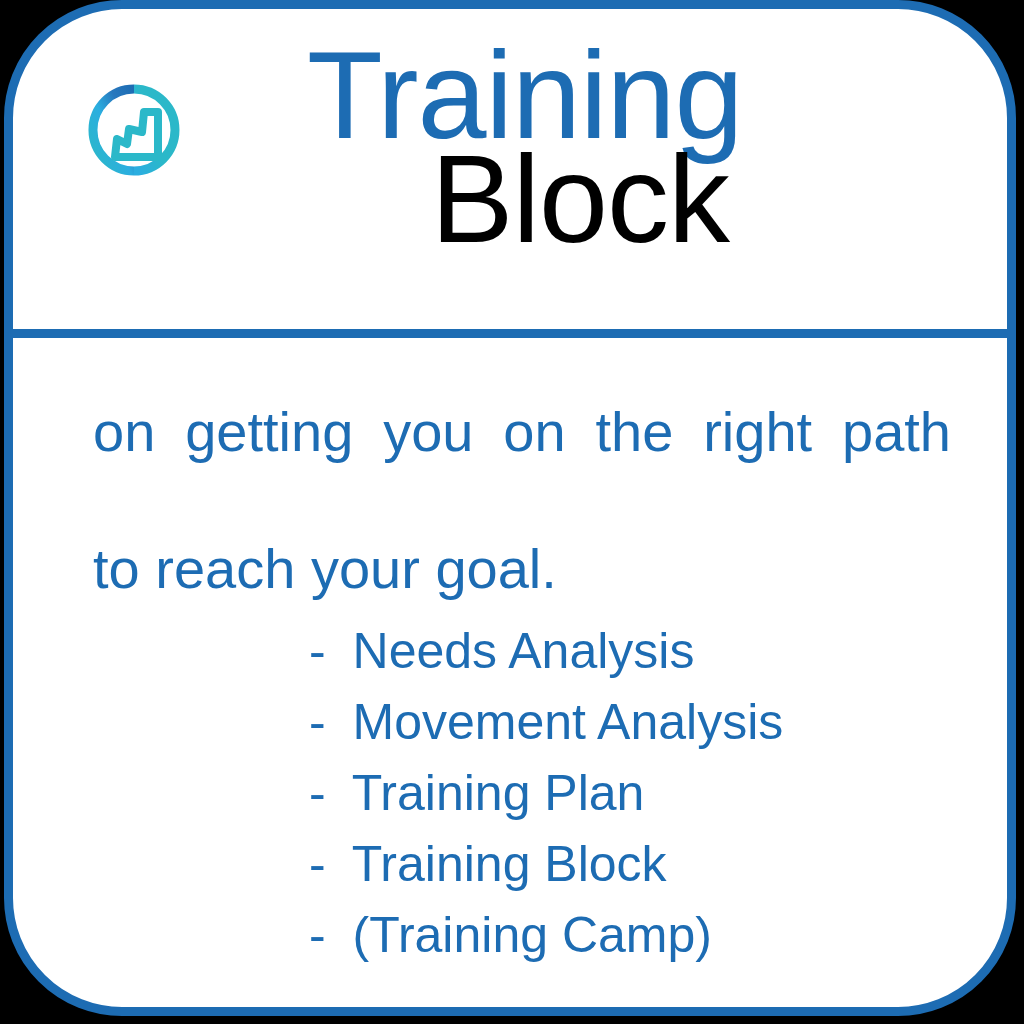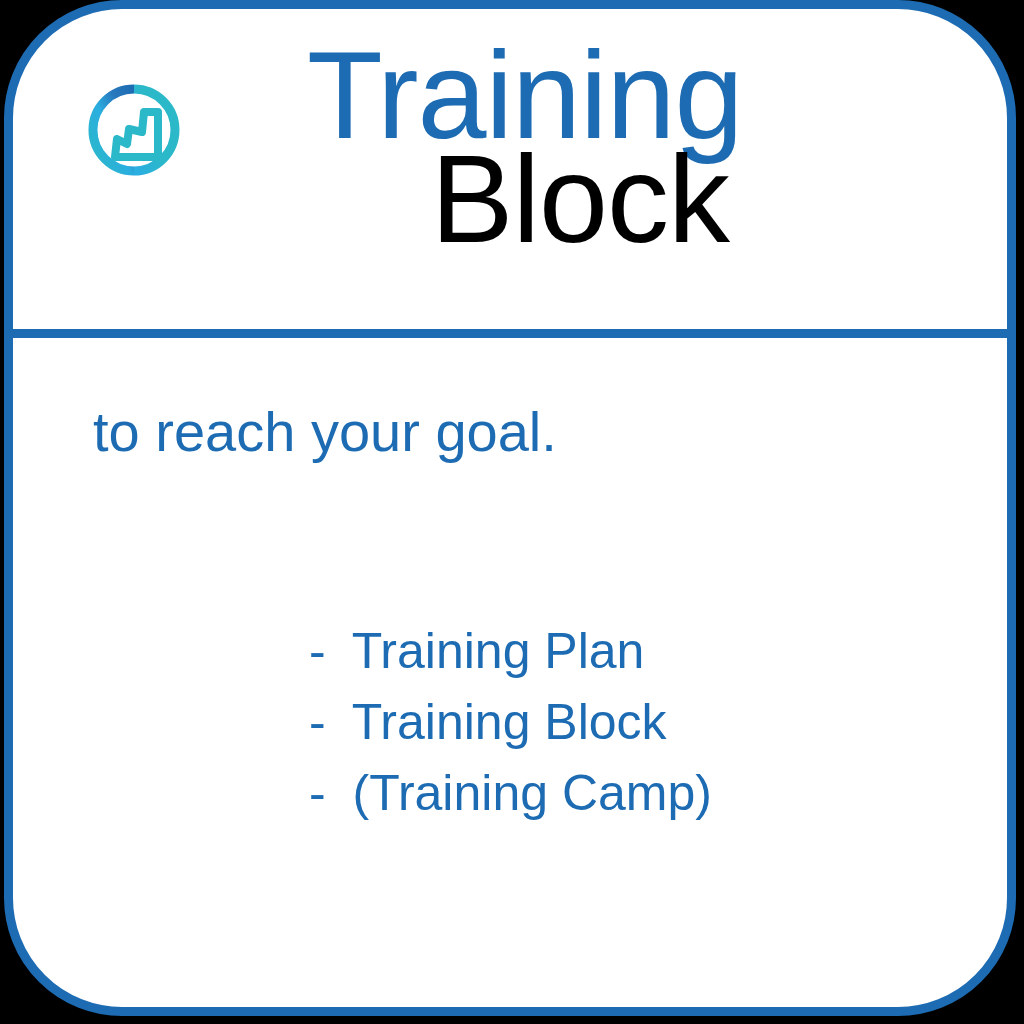--- a/index.html
+++ b/index.html
@@ -159,26 +159,35 @@
     <div id="title-wrap">
       <span class="title-line" id="title-main">Training</span>
       <span class="title-line" id="title-sub">Block</span>
     </div>
 
   </div>
 
   <div id="body">
 
     <div id="paragraph">
+      <span class="just-line">on getting you on the right path</span>
       <span class="last-line">to reach your goal.</span>
     </div>
 
     <ul id="bullet-list">
       <li>
         <span class="bullet-dash">-</span>
+        <span>Needs Analysis</span>
+      </li>
+      <li>
+        <span class="bullet-dash">-</span>
+        <span>Movement Analysis</span>
+      </li>
+      <li>
+        <span class="bullet-dash">-</span>
         <span>Training Plan</span>
       </li>
       <li>
         <span class="bullet-dash">-</span>
         <span>Training Block</span>
       </li>
       <li>
         <span class="bullet-dash">-</span>
         <span>(Training Camp)</span>
       </li>

